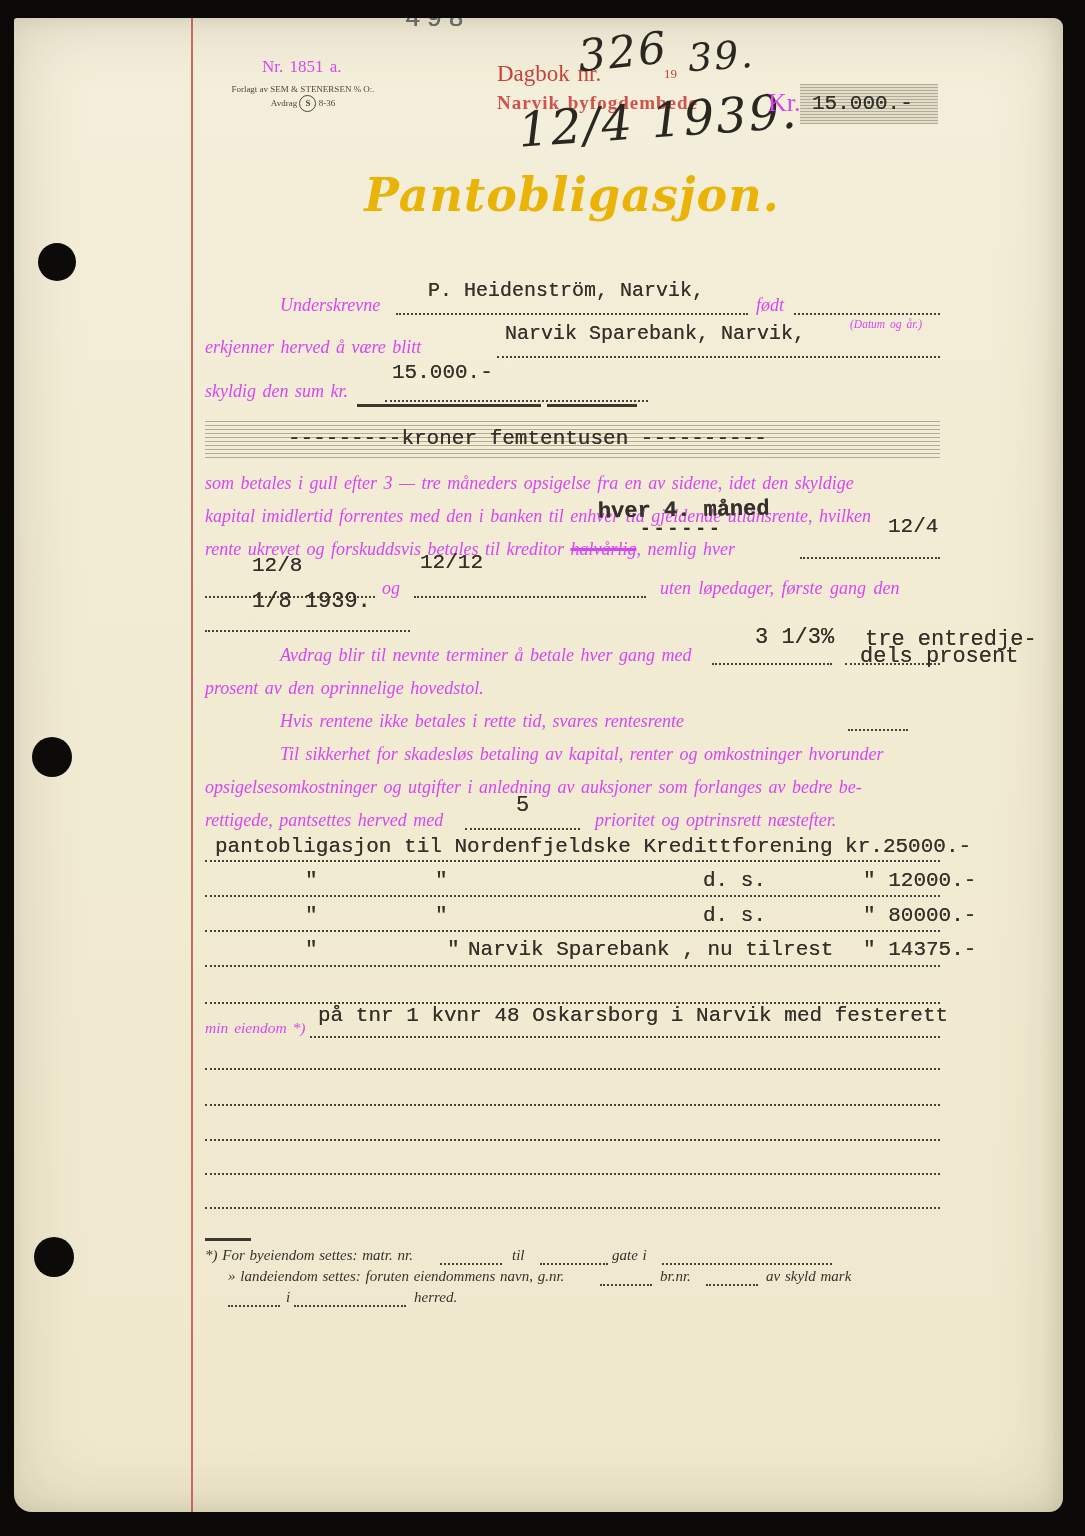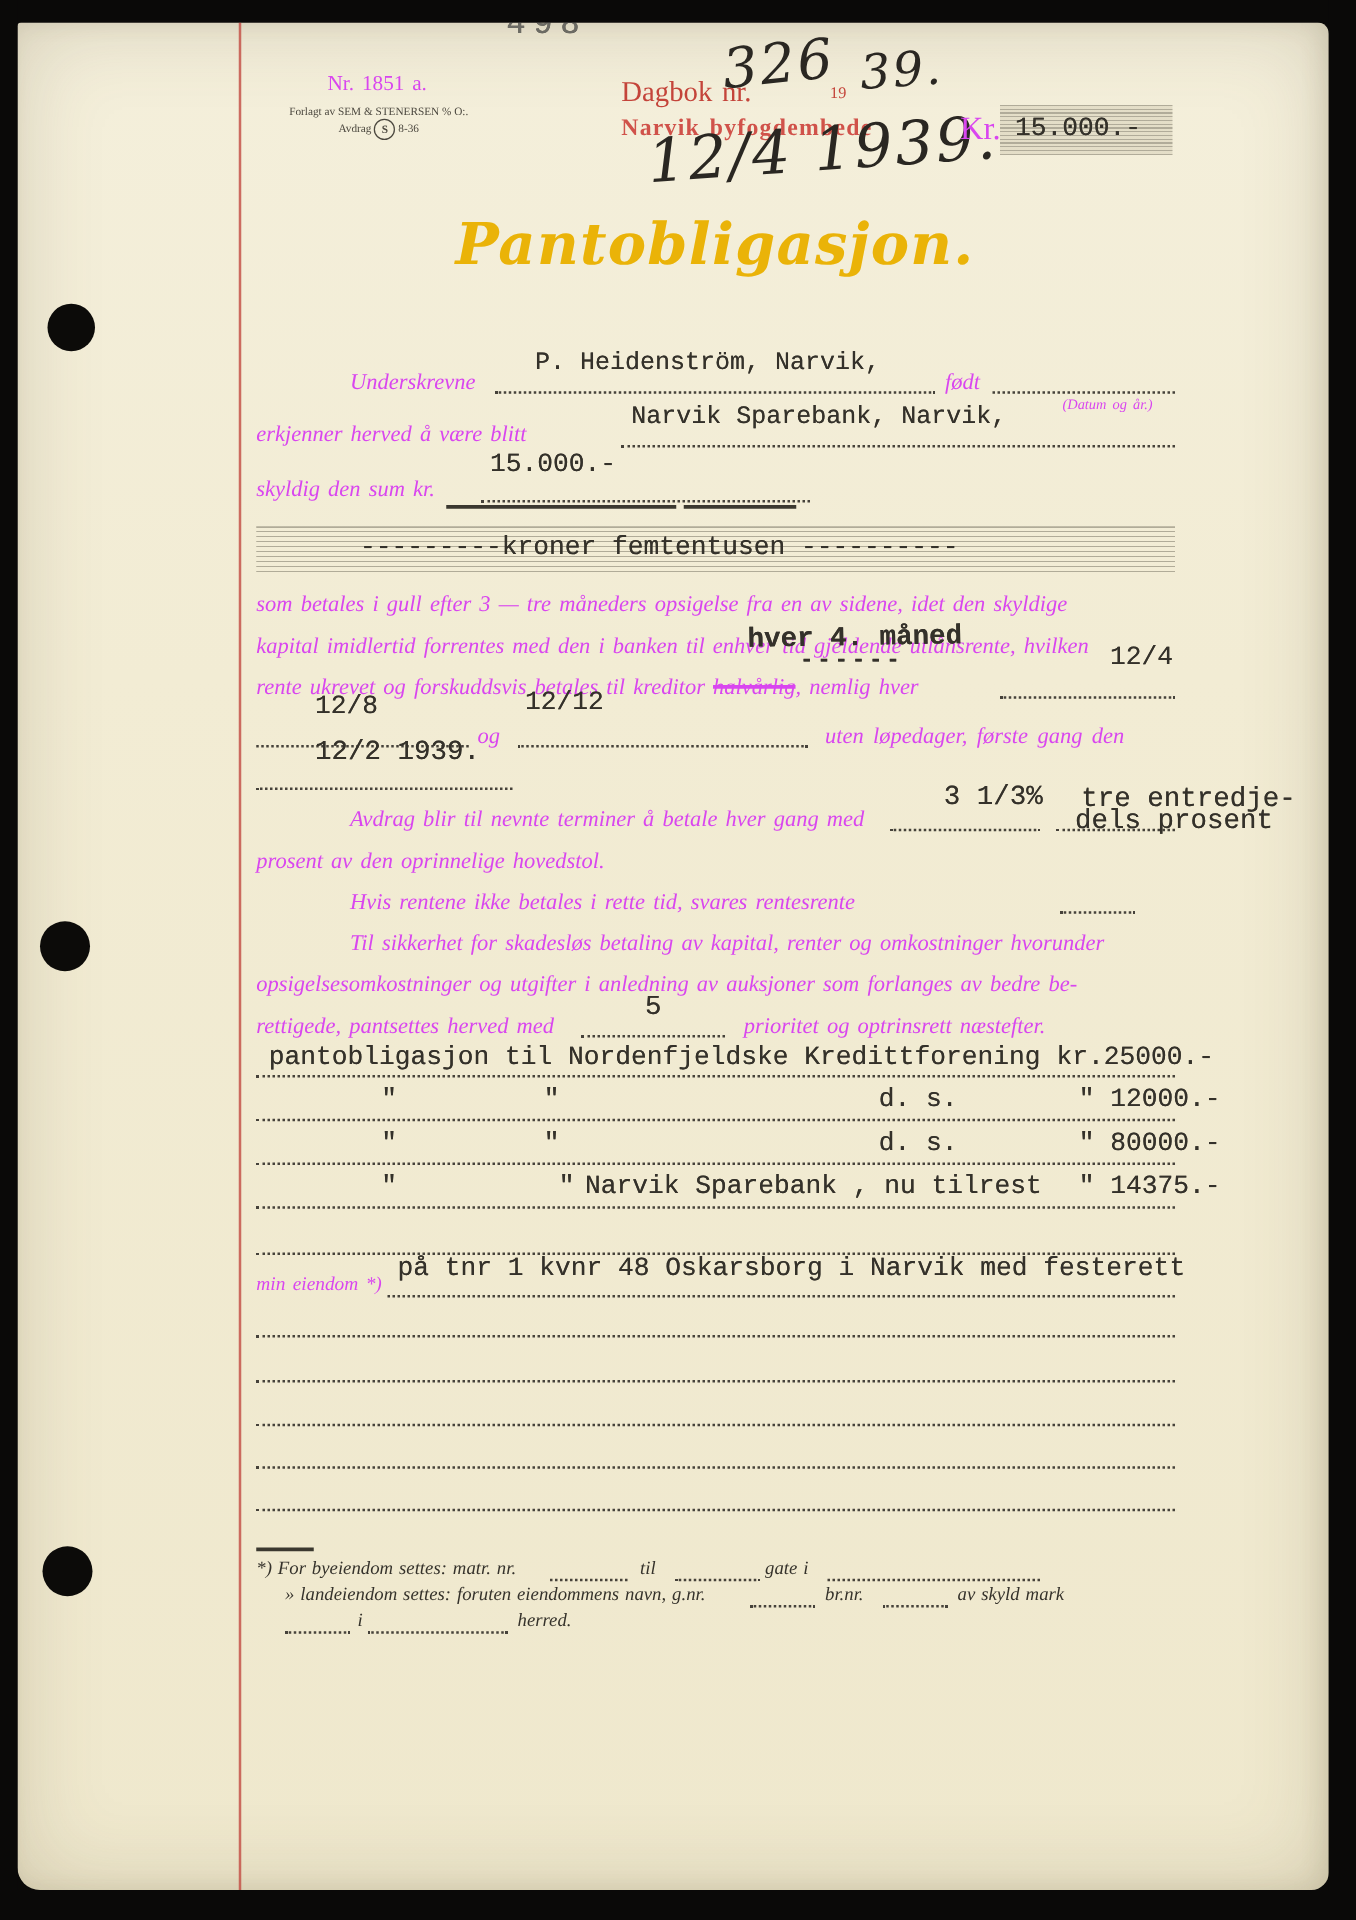--- a/index.html
+++ b/index.html
@@ -112,21 +112,21 @@
     <div class="print" style="left:205px;top:539px;"><span>rente ukrevet og forskuddsvis betales til kreditor</span> <span class="struck">halvårlig</span><span>, nemlig hver</span></div>
     <div class="dots" style="left:800px;top:557px;width:140px;"></div>
 
     <div class="type" style="left:252px;top:554px;">12/8</div>
     <div class="type" style="left:420px;top:551px;">12/12</div>
 
     <div class="dots" style="left:205px;top:596px;width:170px;"></div>
     <div class="print" style="left:382px;top:578px;">og</div>
     <div class="dots" style="left:414px;top:596px;width:232px;"></div>
     <div class="print" style="left:660px;top:578px;word-spacing:3px;">uten løpedager, første gang den</div>
-    <div class="type" style="left:252px;top:589px;font-size:22px;">12/2 1939.</div>
+    <div class="type" style="left:252px;top:589px;font-size:22px;">1/8 1939.</div>
     <div class="dots" style="left:205px;top:630px;width:205px;"></div>
 
     <div class="print" style="left:280px;top:645px;">Avdrag blir til nevnte terminer å betale hver gang med</div>
     <div class="dots" style="left:712px;top:663px;width:120px;"></div>
     <div class="dots" style="left:845px;top:663px;width:95px;"></div>
     <div class="type" style="left:755px;top:625px;font-size:22px;">3 1/3%</div>
     <div class="type" style="left:865px;top:627px;font-size:22px;">tre entredje-</div>
     <div class="type" style="left:860px;top:644px;font-size:22px;">dels prosent</div>
     <div class="print" style="left:205px;top:678px;">prosent av den oprinnelige hovedstol.</div>
 

